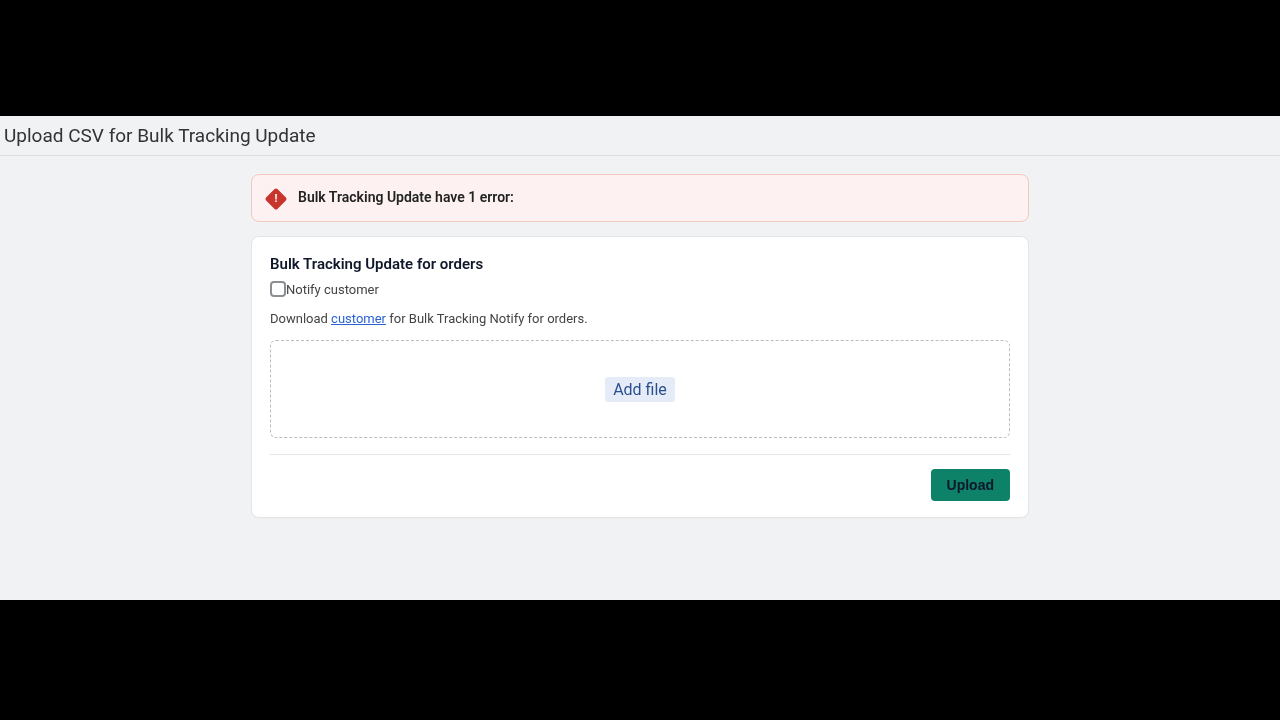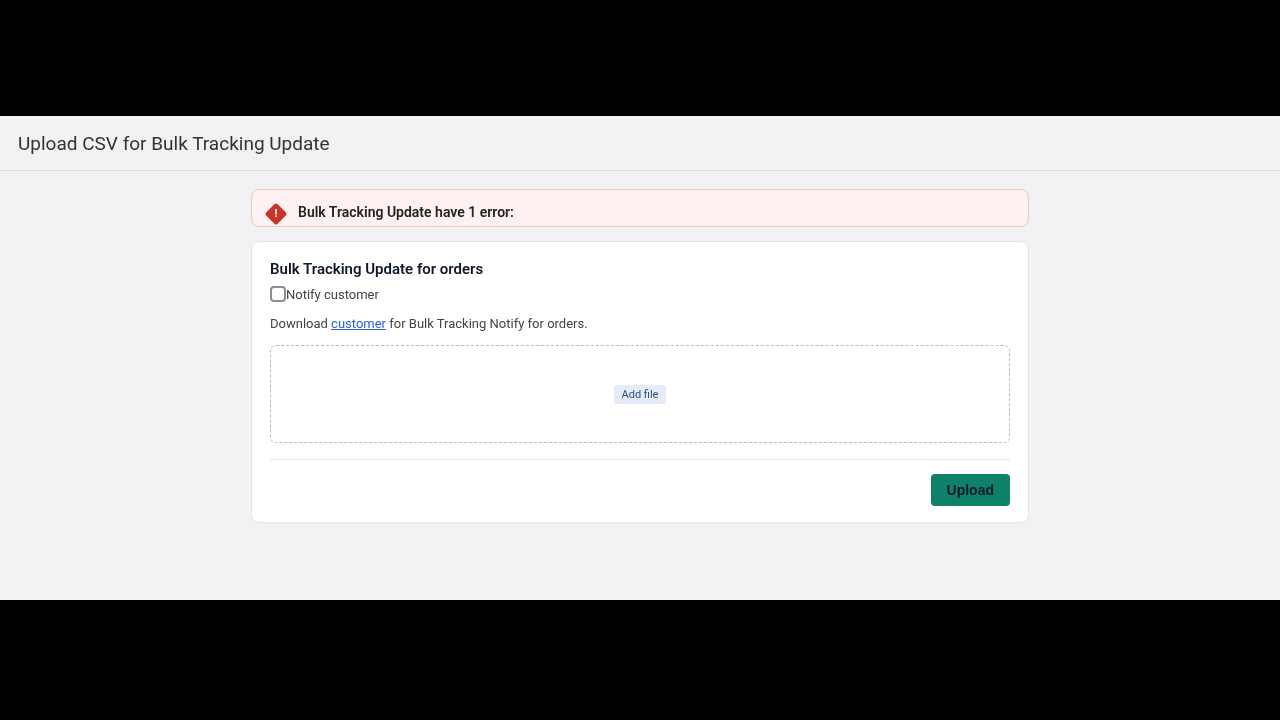--- a/index.html
+++ b/index.html
@@ -12,43 +12,43 @@
   }
   .app-frame {
     position: absolute;
     top: 116px;
     left: 0;
     width: 1280px;
     height: 484px;
     background: #f1f2f3;
   }
   .header-bar {
-    height: 55px;
+    height: 40px;
     border-bottom: 1px solid #dcdee0;
     display: flex;
     align-items: center;
-    padding: 0 18px;
+    padding: 0 4px;
   }
   .header-title {
     font-size: 19px;
     font-weight: 400;
     color: #333;
   }
   .content {
     padding: 18px 0 0 0;
     display: flex;
     flex-direction: column;
     align-items: center;
   }
   .error-banner {
     width: 778px;
     background: #fdf2f1;
     border: 1px solid #f3c7c2;
     border-radius: 8px;
-    padding: 14px 16px 2px 16px;
+    padding: 14px 16px 12px 16px;
     display: flex;
     gap: 14px;
     margin-bottom: 14px;
   }
   .error-icon {
     width: 16px;
     height: 16px;
     background: #c8352d;
     transform: rotate(45deg);
     border-radius: 2px;
@@ -126,21 +126,21 @@
   .dropzone {
     width: 100%;
     height: 98px;
     border: 1px dashed #b9bdc2;
     border-radius: 6px;
     display: flex;
     align-items: center;
     justify-content: center;
   }
   .add-file-btn {
-    font-size: 11px;
+    font-size: 16px;
     color: #2a4f8f;
     background: #e6ecf7;
     border-radius: 3px;
     padding: 3px 8px;
     cursor: pointer;
   }
   .card-footer {
     border-top: 1px solid #e4e5e7;
     margin-top: 16px;
     padding-top: 14px;

